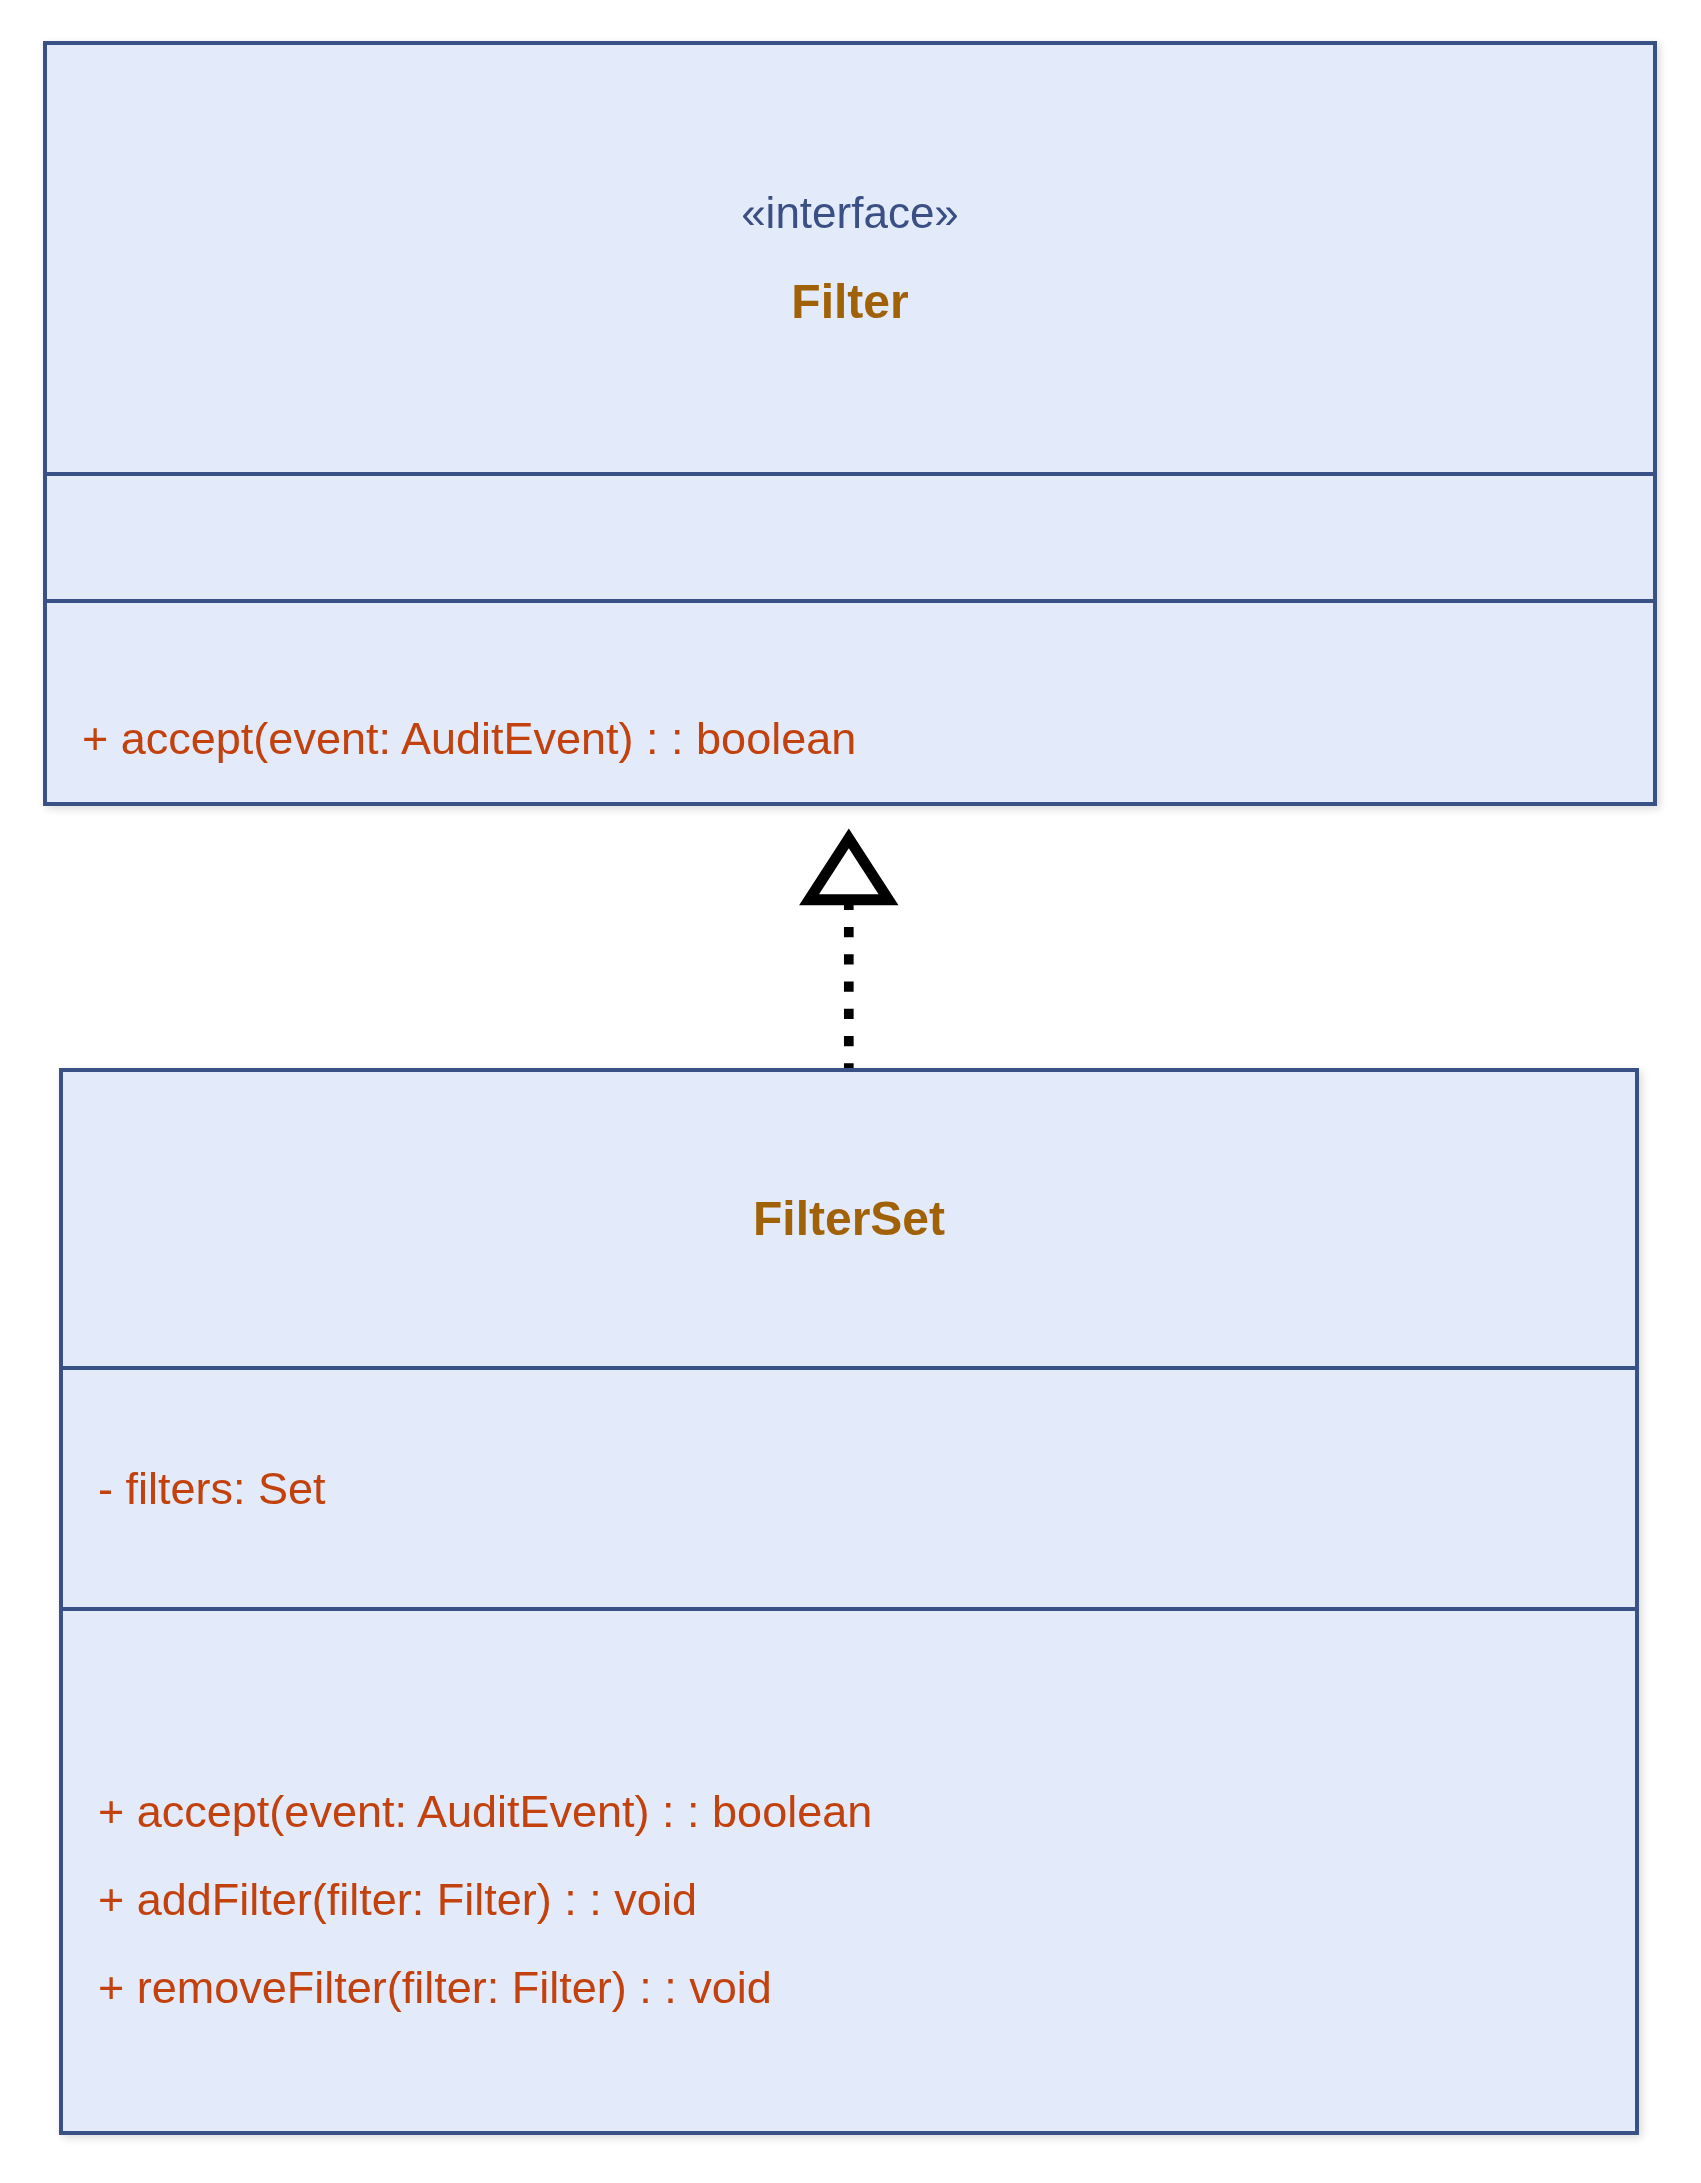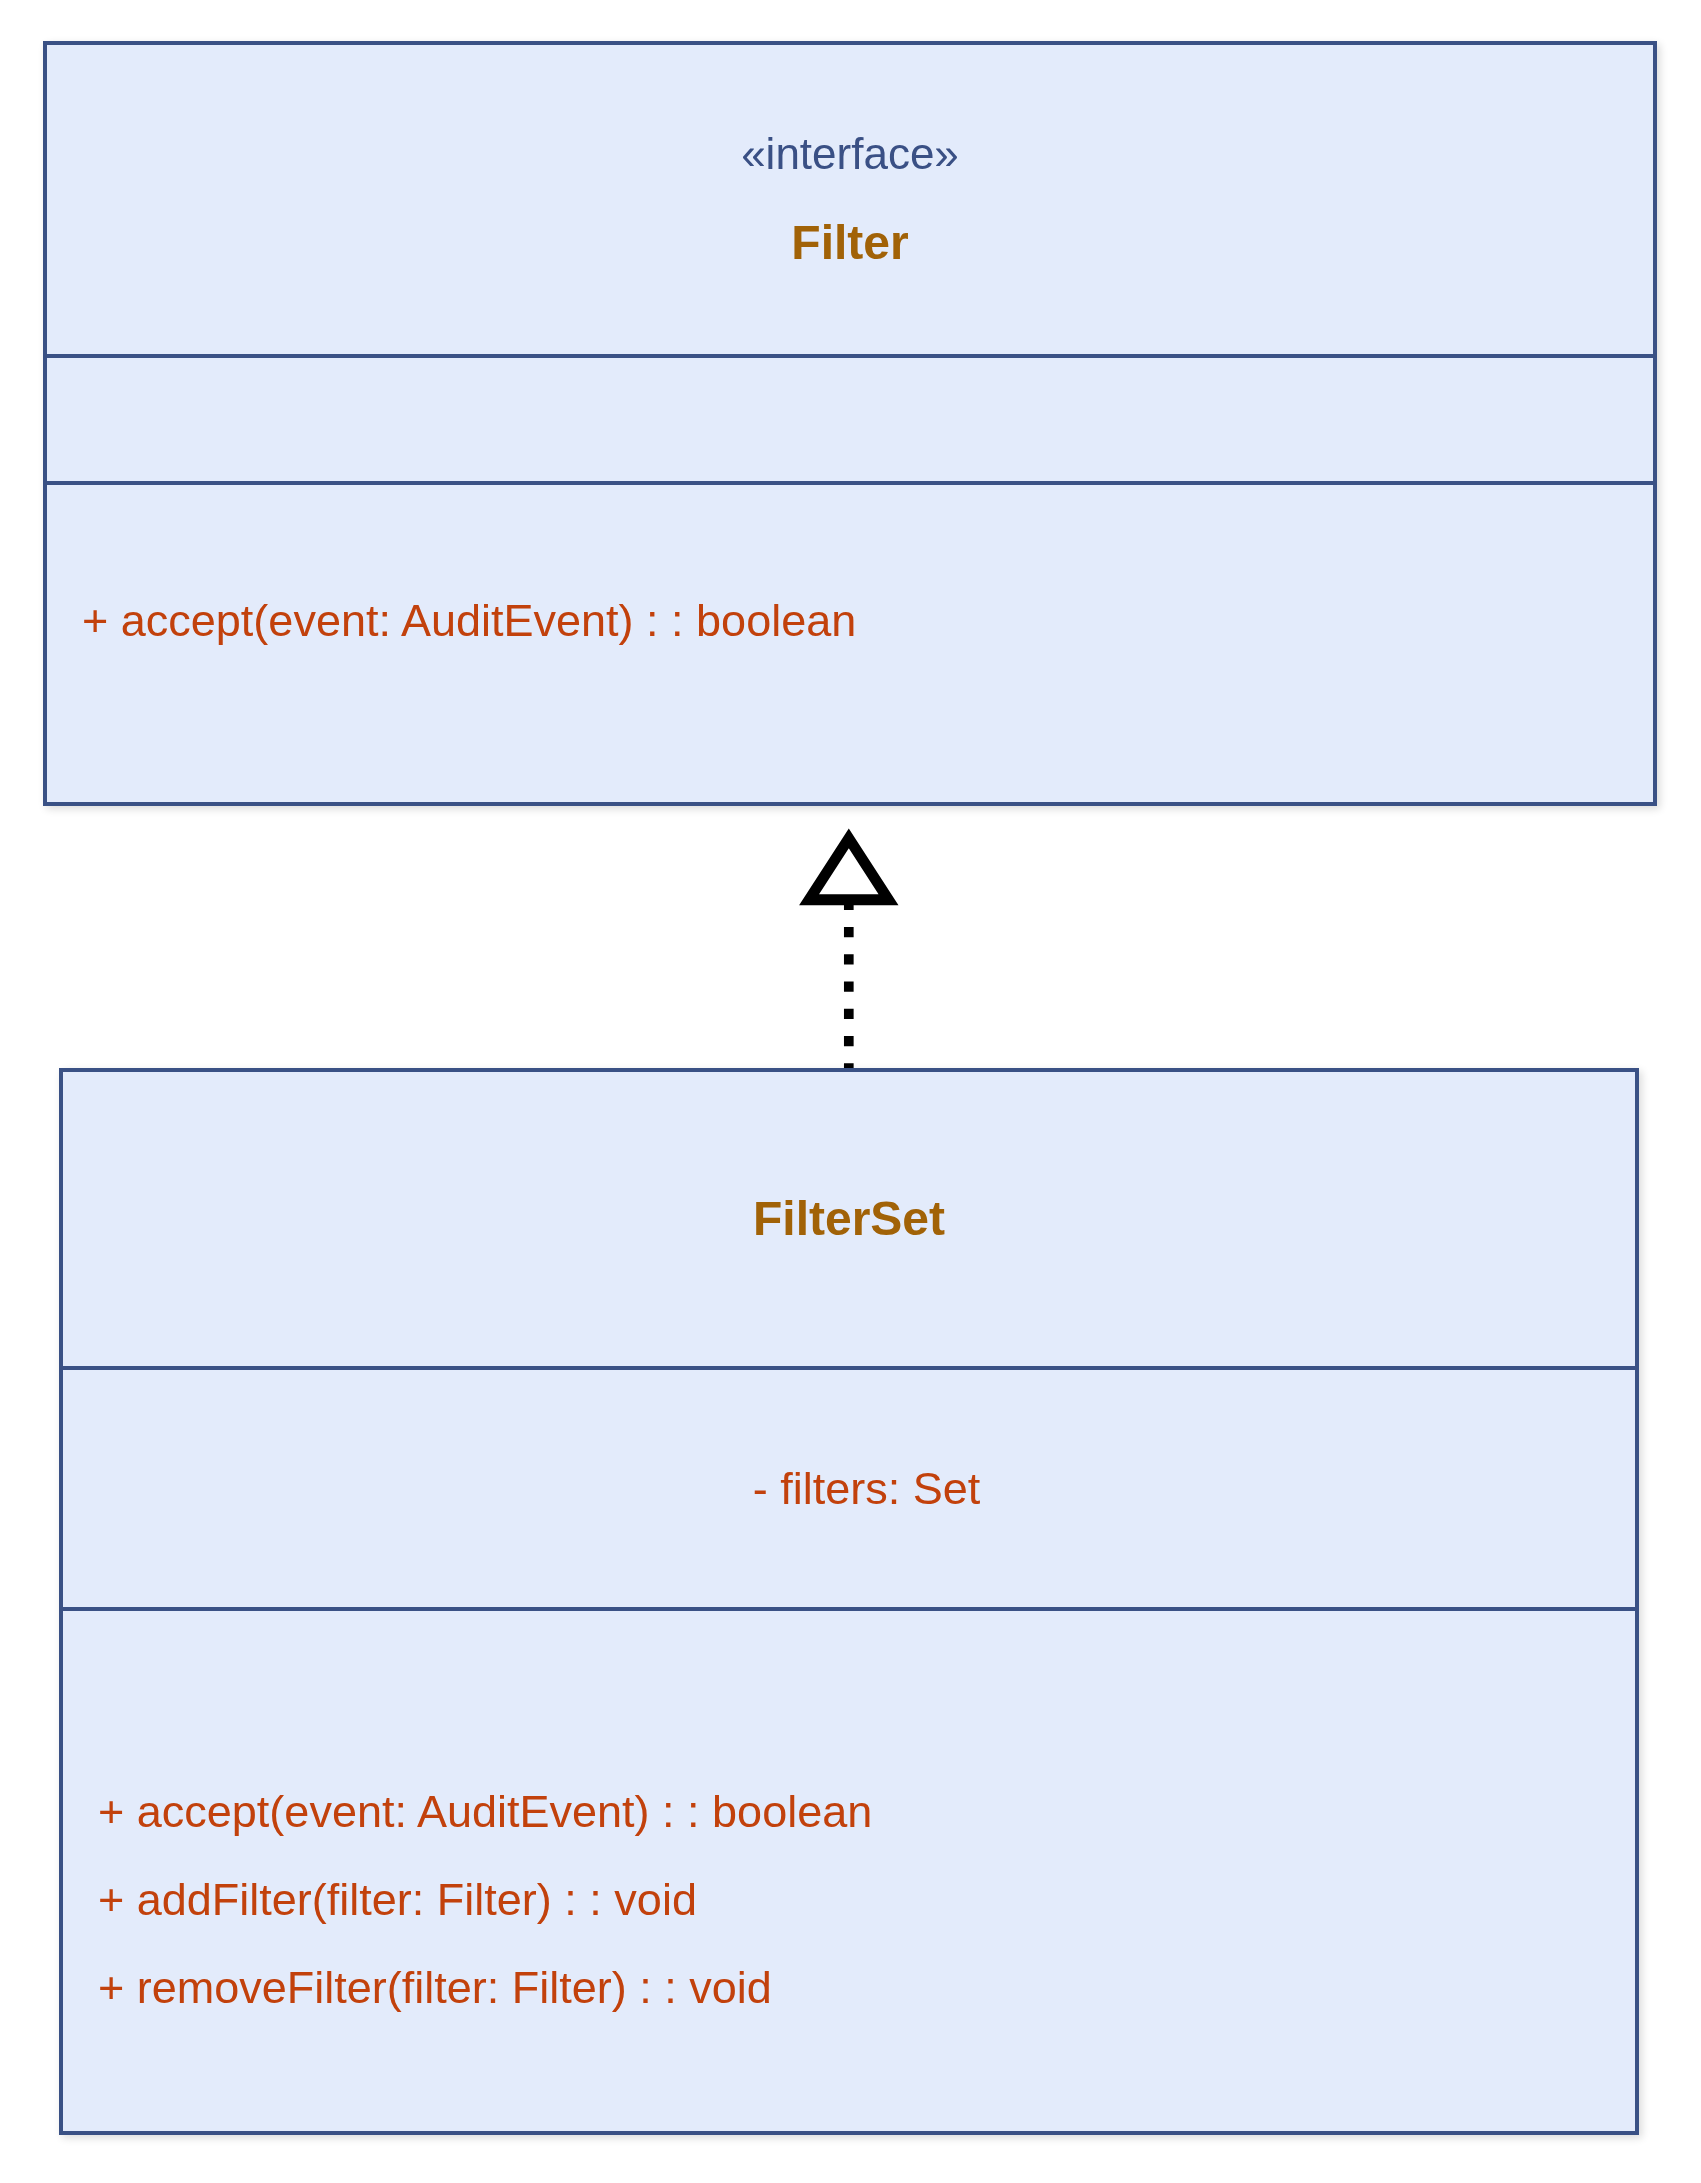--- a/index.html
+++ b/index.html
@@ -86,33 +86,33 @@
     margin-top: 43px;
   }
 
   
   #filter-box {
     left: 43px;
     top: 41px;
     width: 1614px;
     height: 765px;
   }
-  #filter-box .title       { height: 309px; text-align: center; }
+  #filter-box .title       { height: 427px; text-align: center; }
   #filter-box .attributes  { height: 127px; }
   #filter-box .operations  { flex: 1 1 auto; height: 275px; }
 
   
   #filterset-box {
     left: 59px;
     top: 1068px;
     width: 1580px;
     height: 1067px;
   }
   #filterset-box .title       { height: 294px; text-align: center; }
-  #filterset-box .attributes  { height: 241px; align-items: center; }
+  #filterset-box .attributes  { height: 241px; }
   #filterset-box .operations  { flex: 1 1 auto; height: 581px; }
 
   
   #realization {
     position: absolute;
     left: 785px;
     top: 827px;
     width: 131px;
     height: 250px;
     overflow: visible;

